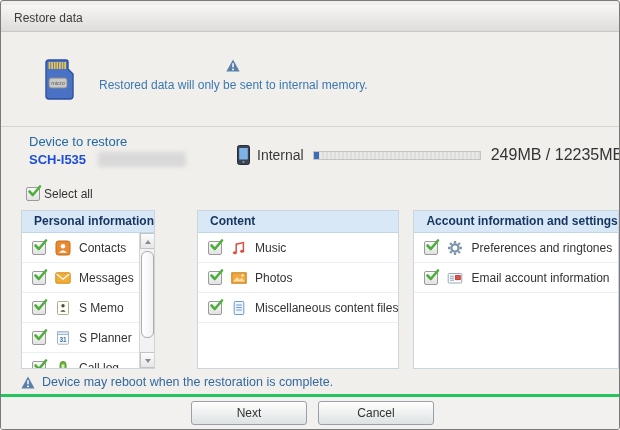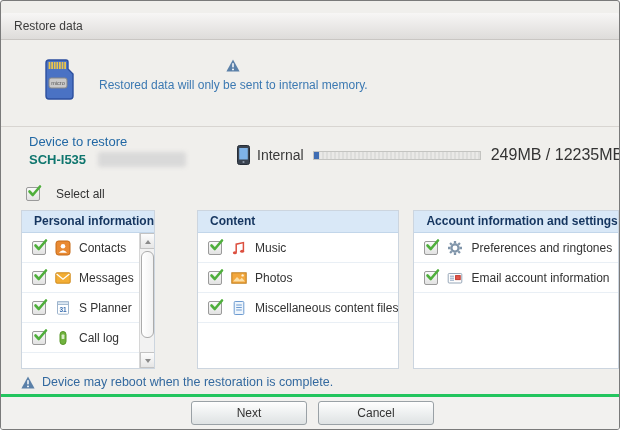--- a/index.html
+++ b/index.html
@@ -2,50 +2,50 @@
 <html><head>
 <meta charset="utf-8">
 <style>
   html,body{margin:0;padding:0;background:#fff;}
   .window{
     position:relative;width:620px;height:430px;box-sizing:border-box;
     border:1px solid #7a7a7a;border-radius:3px;background:#f0efec;
     font-family:"Liberation Sans","DejaVu Sans",sans-serif;overflow:hidden;
   }
   .titlebar{
-    position:absolute;top:12px;left:0;right:0;height:27px;
+    position:absolute;top:4px;left:0;right:0;height:27px;
     background:linear-gradient(#f7f6f5,#dedcda);
     border-bottom:1px solid #c9c6c3;border-radius:2px 2px 0 0;
     font-size:12px;color:#3c3c3c;line-height:27px;padding-left:13px;box-sizing:border-box;
   }
   
   .intro{position:absolute;top:27px;left:0;right:0;height:98px;}
   .sd-icon{position:absolute;left:40px;top:29px;width:36px;height:44px;}
   .intro-text{position:absolute;left:98px;top:31px;}
   .intro-title{font-size:13px;font-weight:bold;color:#1b1b1b;margin-bottom:6px;}
   .intro-warn{display:flex;align-items:center;gap:6px;font-size:12px;color:#3c79b2;flex-direction:column;}
   
   .divider{position:absolute;top:125px;left:0;right:0;height:1px;background:#d8d5d1;}
   
   .device{position:absolute;top:126px;left:0;right:0;height:54px;}
   .device-title{position:absolute;left:28px;top:7px;font-size:13px;font-weight:normal;color:#2268a4;}
-  .device-model-row{position:absolute;left:28px;top:25px;display:flex;align-items:center;font-size:13px;font-weight:bold;color:#0f766e;}
+  .device-model-row{position:absolute;left:28px;top:25px;display:flex;align-items:center;font-size:13px;font-weight:bold;color:#1d4ed8;}
   .redacted{display:inline-block;width:88px;height:15px;background:#d9d9d9;filter:blur(2px);margin-left:12px;border-radius:2px;}
   .device-right{position:absolute;left:236px;top:17px;height:22px;display:flex;align-items:center;}
   .storage-label{font-size:14px;color:#3a3a3a;margin-left:7px;margin-right:9px;}
   .progress{width:168px;height:9px;box-sizing:border-box;border:1px solid #c4c4c1;
     background:repeating-linear-gradient(90deg,#dddddb 0 2px,#eae9e7 2px 4px);}
   .progress-fill{height:100%;background:#3f6db3;min-width:5px;}
   .storage-text{font-size:16px;color:#333;margin-left:10px;white-space:nowrap;}
   .refresh-btn{margin-left:9px;width:42px;height:20px;box-sizing:border-box;
     background:linear-gradient(#fdfdfd,#e6e6e6);border:1px solid #b3b3b3;border-radius:3px;
     display:flex;align-items:center;justify-content:center;cursor:pointer;padding:0;}
   .refresh-glyph{font-family:"DejaVu Sans",sans-serif;font-size:13px;color:#6a7a85;line-height:1;}
   
-  .selectall{position:absolute;top:186px;left:25px;display:flex;align-items:center;gap:16px;font-size:12px;color:#333;}
+  .selectall{position:absolute;top:186px;left:25px;display:flex;align-items:center;gap:4px;font-size:12px;color:#333;}
   .checkbox{position:relative;width:14px;height:14px;box-sizing:border-box;flex:0 0 14px;
     background:linear-gradient(#fbfbfb,#e2e2e2);border:1px solid #9a9a9a;border-radius:2px;}
   .checkbox svg{position:absolute;left:0;top:-3px;overflow:visible;}
   
   .table{position:absolute;top:209px;left:20px;width:590px;height:159px;display:flex;gap:14px;justify-content:space-between;}
   .col{box-sizing:border-box;background:#fff;border:1px solid #ccd5df;display:flex;flex-direction:column;}
   .col1{width:194px;} .col2{width:205px;margin-left:28px;} .col3{width:215px;}
   .col-head{height:21px;flex:0 0 21px;background:#d9e8f7;border-bottom:1px solid #c2d6ea;
     font-size:12px;font-weight:bold;color:#15355f;line-height:21px;padding-left:12px;white-space:nowrap;}
   .col-body{position:relative;flex:1;overflow:hidden;}
@@ -182,20 +182,35 @@
             <span class="row-label">Messages</span>
           </div>
           <div class="row">
             <span class="checkbox">
               <svg width="15" height="14" viewBox="0 0 15 14">
                 <path d="M2.5 6.5 L5.8 10 L13 1.5" fill="none" stroke="#4faf3c" stroke-width="2.6" stroke-linecap="round" stroke-linejoin="round"></path>
               </svg>
             </span>
             <span class="icon">
               <svg width="16" height="16" viewBox="0 0 16 16">
+                <rect x="2.5" y="1.5" width="11" height="13" rx="1" fill="#fffef4" stroke="#b1ab90"></rect>
+                <circle cx="8" cy="5.8" r="1.7" fill="#4b4b41"></circle>
+                <path d="M5.3 11.8 q2.7 -3.6 5.4 0 z" fill="#4b4b41"></path>
+              </svg>
+            </span>
+            <span class="row-label">S Memo</span>
+          </div>
+          <div class="row">
+            <span class="checkbox">
+              <svg width="15" height="14" viewBox="0 0 15 14">
+                <path d="M2.5 6.5 L5.8 10 L13 1.5" fill="none" stroke="#4faf3c" stroke-width="2.6" stroke-linecap="round" stroke-linejoin="round"></path>
+              </svg>
+            </span>
+            <span class="icon">
+              <svg width="16" height="16" viewBox="0 0 16 16">
                 <rect x="2.5" y="1.8" width="11" height="12.4" rx="1" fill="#ffffff" stroke="#9db4cd"></rect>
                 <rect x="2.5" y="1.8" width="11" height="2.6" fill="#e3edf7" stroke="#9db4cd"></rect>
                 <text x="8" y="11.8" font-family="Liberation Sans,sans-serif" font-size="6.5" font-weight="bold" fill="#3a6fb0" text-anchor="middle">31</text>
               </svg>
             </span>
             <span class="row-label">S Planner</span>
           </div>
           <div class="row">
             <span class="checkbox">
               <svg width="15" height="14" viewBox="0 0 15 14">

